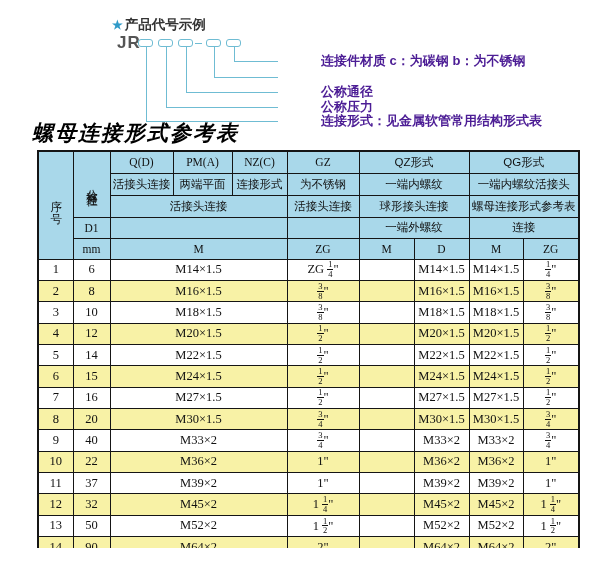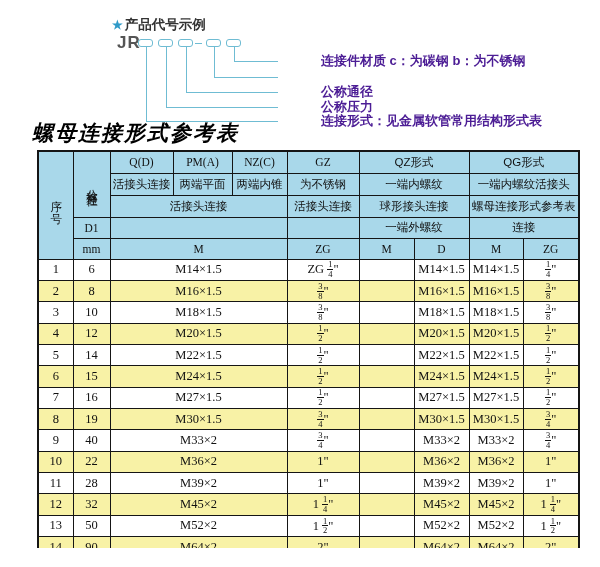--- a/index.html
+++ b/index.html
@@ -108,21 +108,21 @@
         <td class="code">Q(D)</td>
         <td class="code">PM(A)</td>
         <td class="code">NZ(C)</td>
         <td class="code">GZ</td>
         <td colspan="2">QZ形式</td>
         <td colspan="2">QG形式</td>
       </tr>
       <tr class="hr2">
         <td>活接头连接</td>
         <td>两端平面</td>
-        <td>两端内锥</td>
+        <td>连接形式</td>
         <td>为不锈钢</td>
         <td colspan="2">一端内螺纹</td>
         <td colspan="2">一端内螺纹活接头</td>
       </tr>
       <tr class="hr3">
         <td colspan="3">活接头连接</td>
         <td>活接头连接</td>
         <td colspan="2">球形接头连接</td>
         <td colspan="2">螺母连接形式参考表</td>
       </tr>
@@ -209,21 +209,21 @@
           <td>16</td>
           <td colspan="3">M27×1.5</td>
           <td><span class="frac"><span class="num">1</span><span class="den">2</span></span>"</td>
           <td></td>
           <td>M27×1.5</td>
           <td>M27×1.5</td>
           <td><span class="frac"><span class="num">1</span><span class="den">2</span></span>"</td>
         </tr>
         <tr class="alt">
           <td>8</td>
-          <td>19</td>
+          <td>20</td>
           <td colspan="3">M30×1.5</td>
           <td><span class="frac"><span class="num">3</span><span class="den">4</span></span>"</td>
           <td></td>
           <td>M30×1.5</td>
           <td>M30×1.5</td>
           <td><span class="frac"><span class="num">3</span><span class="den">4</span></span>"</td>
         </tr>
         <tr>
           <td>9</td>
           <td>40</td>
@@ -239,21 +239,21 @@
           <td>22</td>
           <td colspan="3">M36×2</td>
           <td>1"</td>
           <td></td>
           <td>M36×2</td>
           <td>M36×2</td>
           <td>1"</td>
         </tr>
         <tr>
           <td>11</td>
-          <td>28</td>
+          <td>37</td>
           <td colspan="3">M39×2</td>
           <td>1"</td>
           <td></td>
           <td>M39×2</td>
           <td>M39×2</td>
           <td>1"</td>
         </tr>
         <tr class="alt">
           <td>12</td>
           <td>32</td>

